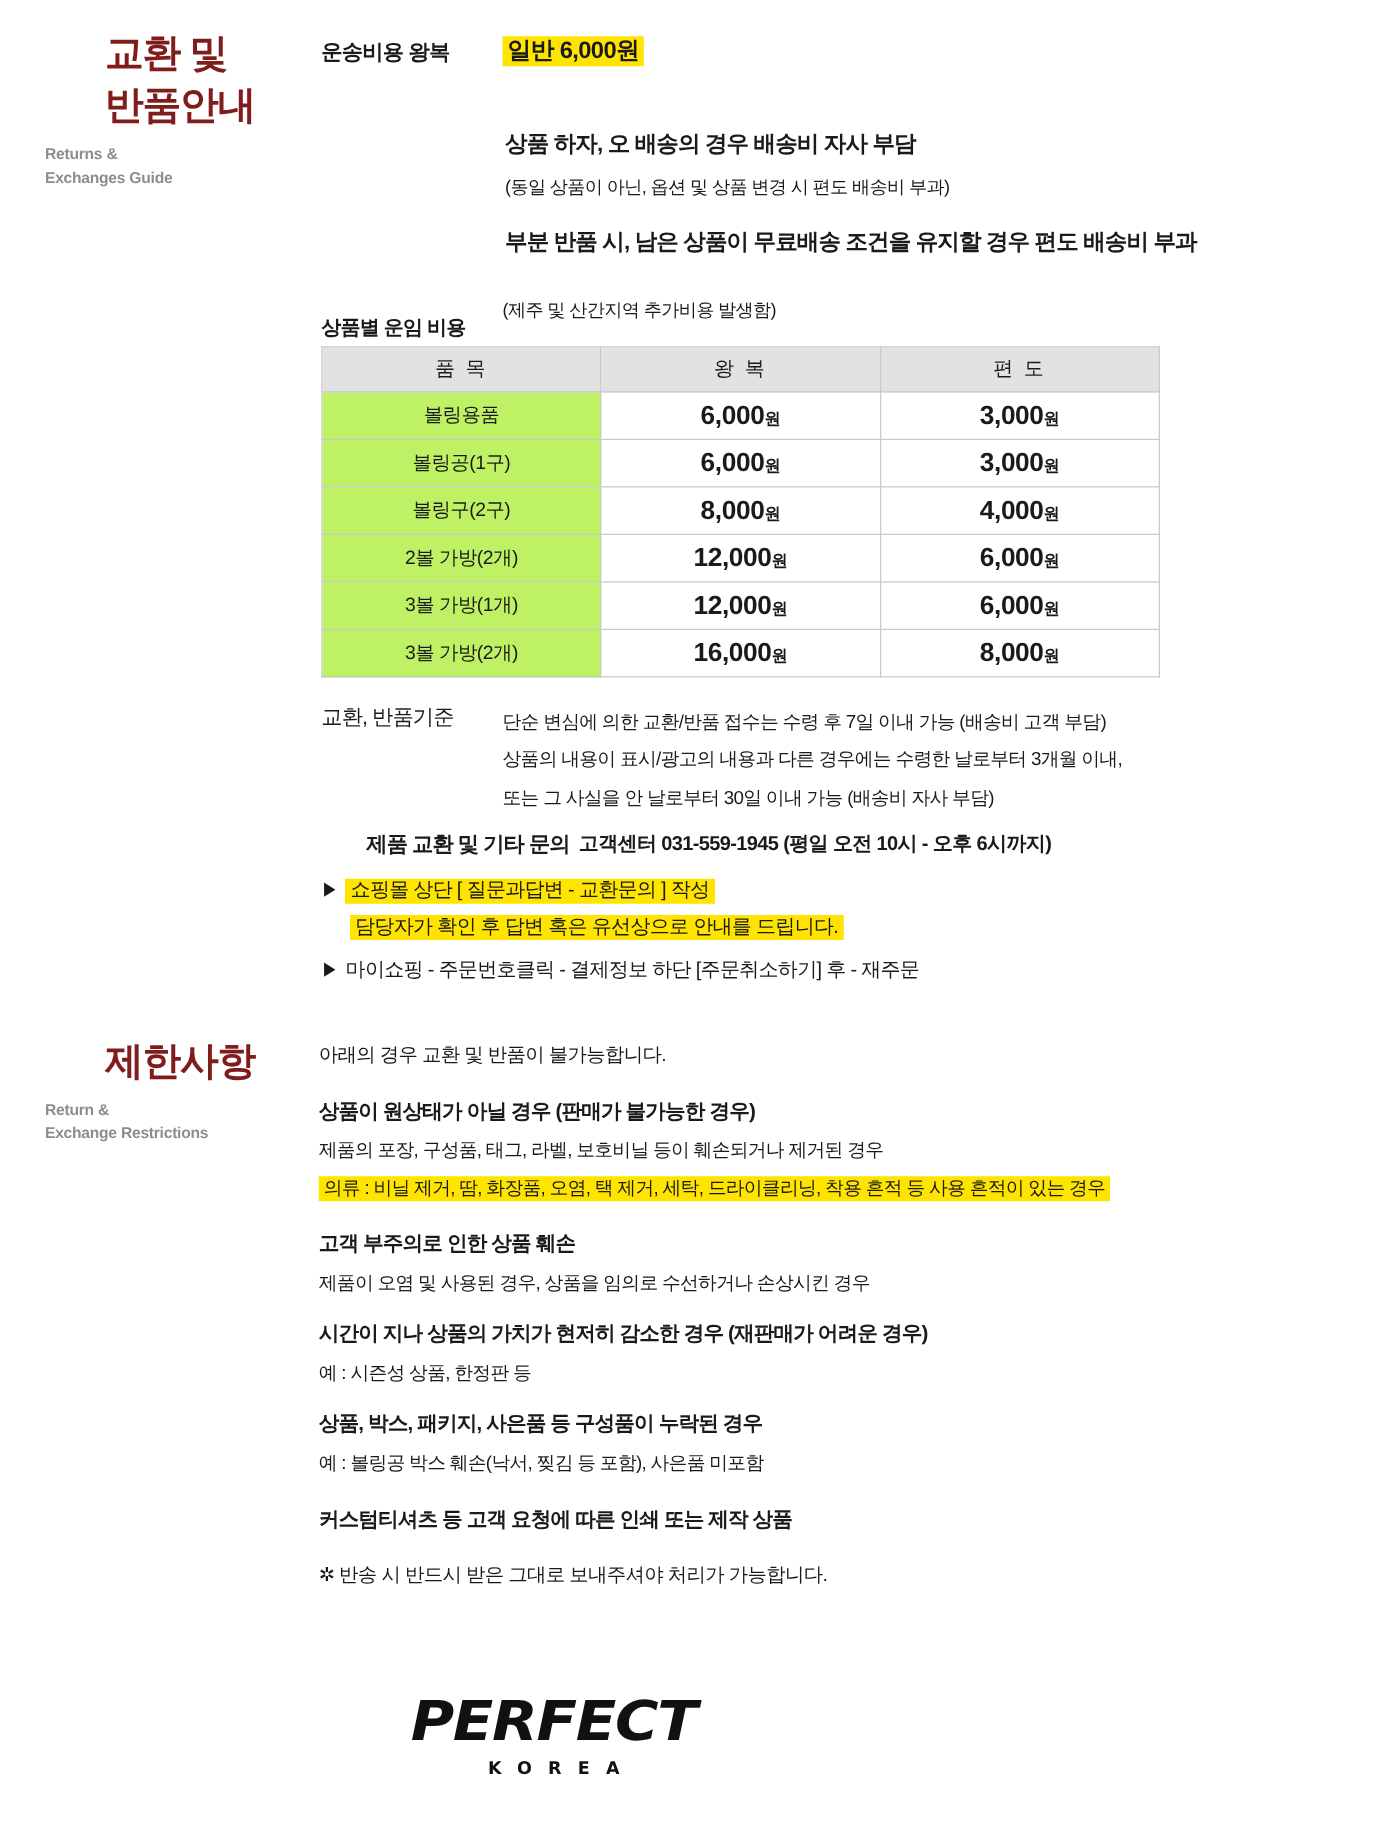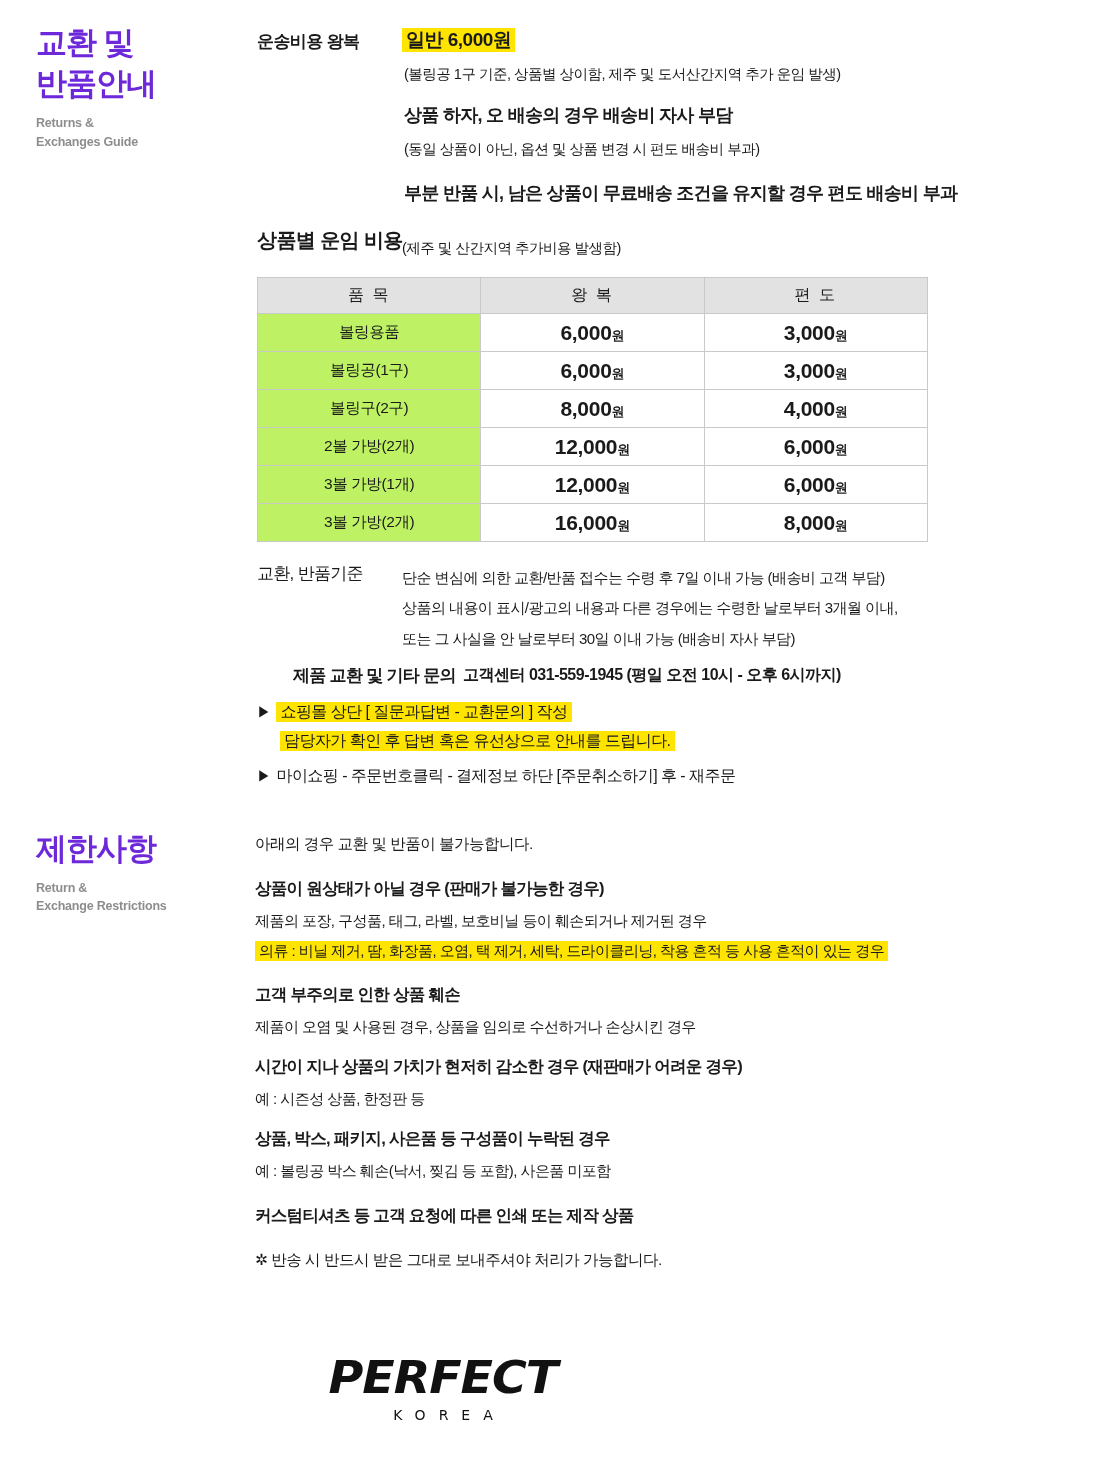--- a/index.html
+++ b/index.html
@@ -26,21 +26,22 @@
   .sec-head {
     position: absolute;
     left: 36px;
     width: 210px;
   }
   .sec-head .kr {
     font-size: 31px;
     font-weight: bold;
     letter-spacing: -1px;
     line-height: 1.33;
-    color: #6d28d9;
+    color: #7f1d1d;
+    margin-left: 48px;
   }
   .sec-head .en {
     margin-top: 10px;
     font-size: 12.5px;
     font-weight: bold;
     line-height: 1.45;
     color: #8d8d8d;
     letter-spacing: -0.2px;
   }
   #head-returns { top: 22px; }
@@ -104,22 +105,22 @@
     top: 181px;
     font-size: 18px;
     font-weight: bold;
     letter-spacing: -0.7px;
   }
 
   
   .fee-title {
     position: absolute;
     left: 257px;
-    top: 227px;
-    font-size: 20px;
+    top: 252px;
+    font-size: 16px;
     font-weight: bold;
     letter-spacing: -0.6px;
   }
   .fee-sub {
     position: absolute;
     left: 402px;
     top: 239px;
     font-size: 14.5px;
     letter-spacing: -0.5px;
   }
@@ -251,42 +252,41 @@
     font-style: italic;
     letter-spacing: -1px;
     color: #111;
     font-family: "DejaVu Sans", sans-serif;
     transform: scaleX(1.08);
     display: inline-block;
   }
   .logo-sub {
     margin-top: 4px;
     font-size: 14px;
-    font-weight: normal;
+    font-weight: bold;
     letter-spacing: 13px;
     color: #111;
     font-family: "DejaVu Sans", sans-serif;
     padding-left: 13px;
   }
 </style>
 </head>
 <body>
 
 <div class="page">
 
   <div class="sec-head" id="head-returns">
     <div class="kr" style="white-space:pre-line">교환 및
 반품안내</div>
     <div class="en" style="white-space:pre-line">Returns &amp;
 Exchanges Guide</div>
   </div>
 
   <div class="ship-label">운송비용 왕복</div>
   <div class="ship-price"><span class="hl">일반 6,000원</span></div>
-  <div class="ship-note1">(볼링공 1구 기준, 상품별 상이함, 제주 및 도서산간지역 추가 운임 발생)</div>
   <div class="ship-line2">상품 하자, 오 배송의 경우 배송비 자사 부담</div>
   <div class="ship-note2">(동일 상품이 아닌, 옵션 및 상품 변경 시 편도 배송비 부과)</div>
   <div class="ship-line3">부분 반품 시, 남은 상품이 무료배송 조건을 유지할 경우 편도 배송비 부과</div>
 
   <div class="fee-title">상품별 운임 비용</div>
   <div class="fee-sub">(제주 및 산간지역 추가비용 발생함)</div>
 
   <table class="fee">
     <thead>
       <tr>

